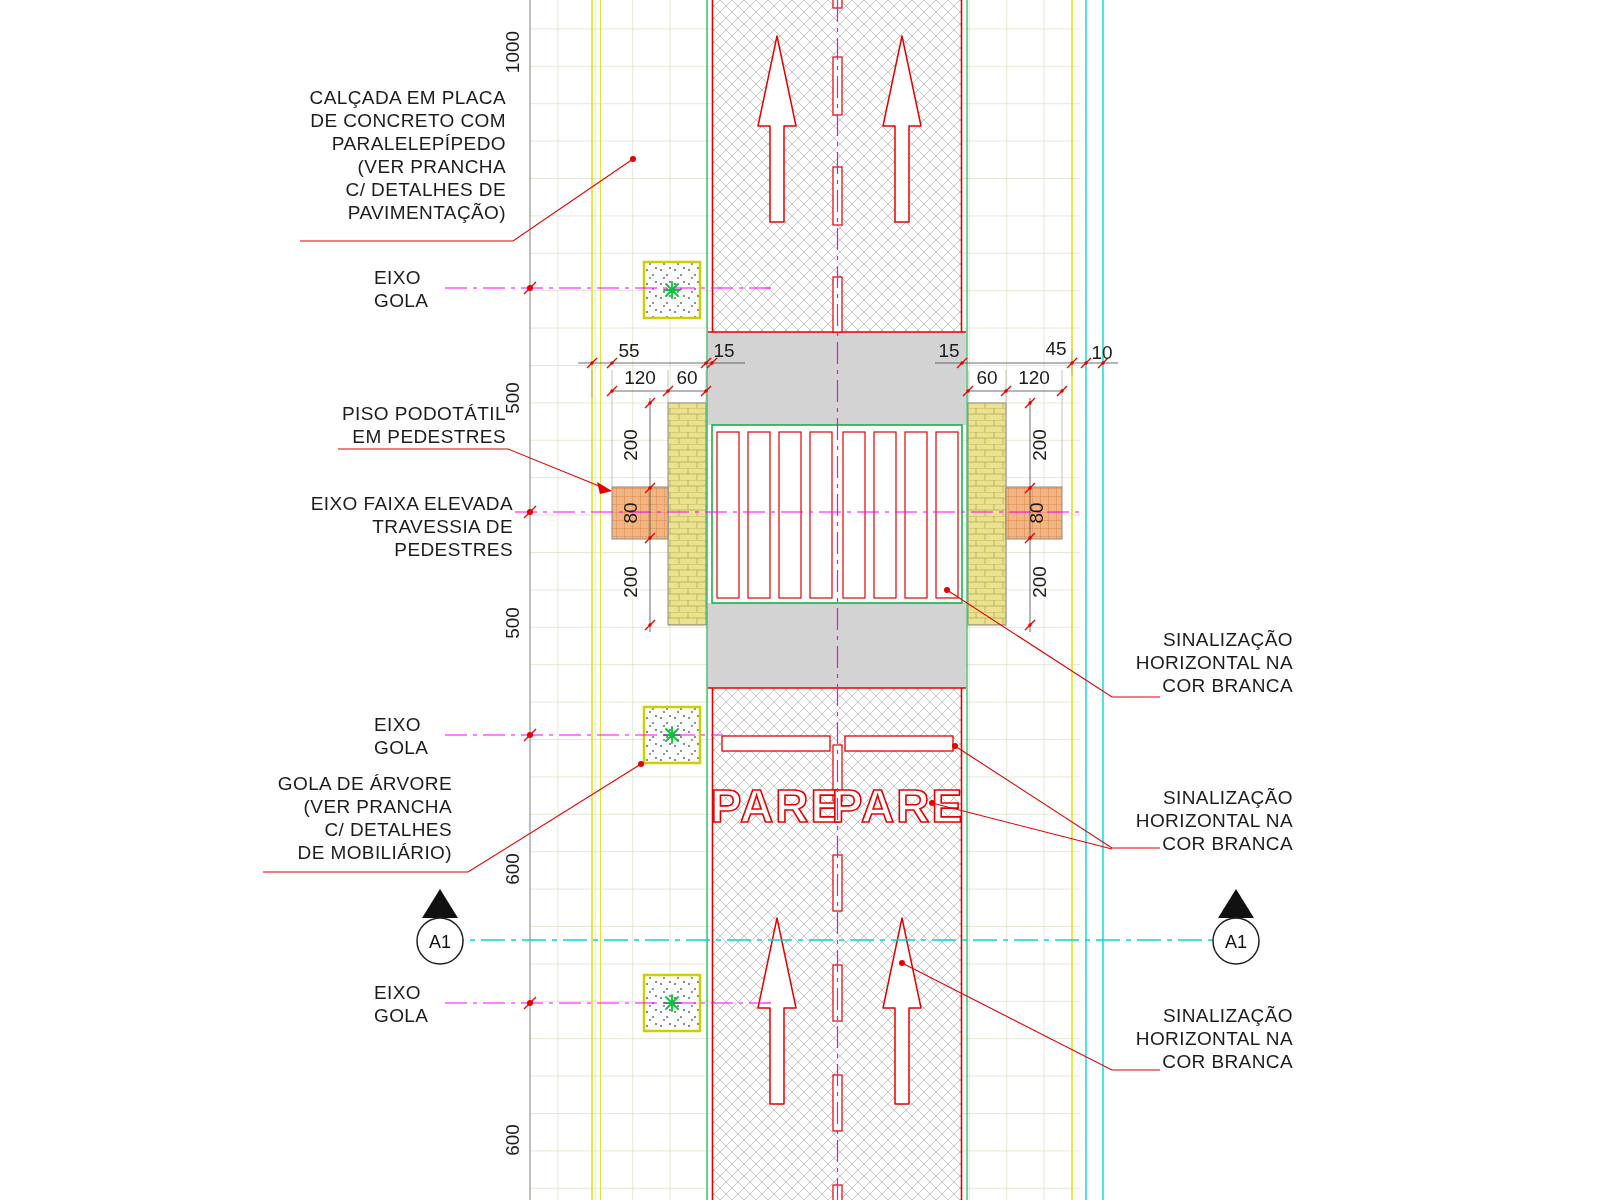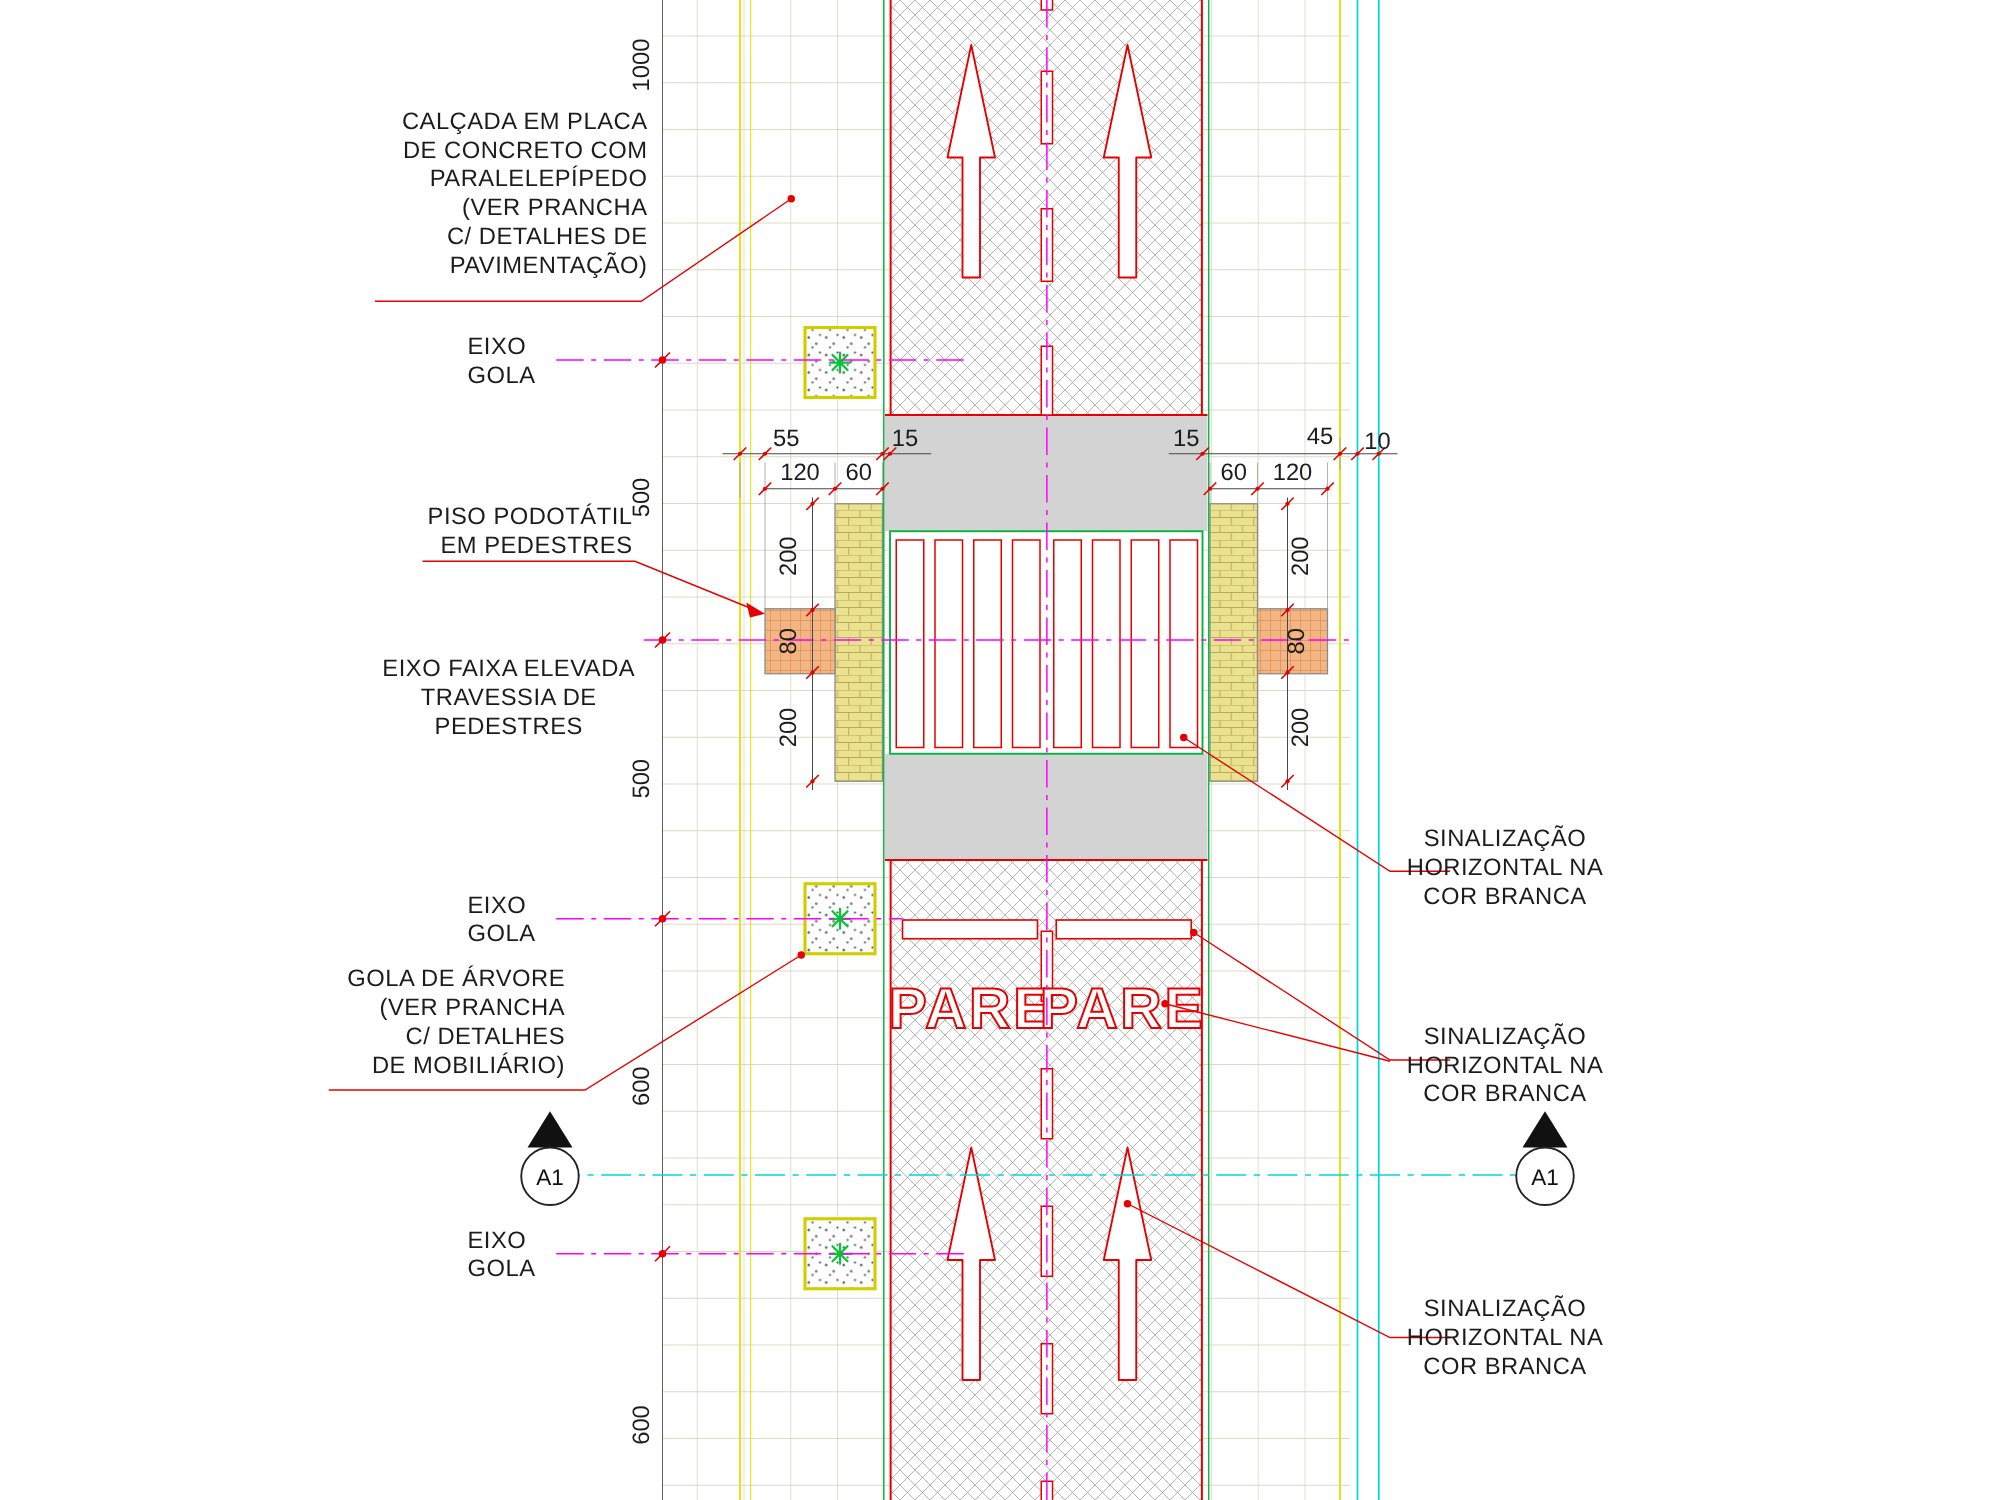--- a/index.html
+++ b/index.html
@@ -10,21 +10,21 @@
     font-family:"Liberation Sans", sans-serif; color:#1c1c1c;
   }
   .stage { position:absolute; left:0; top:0; width:1599px; height:1200px; }
   svg.plan { position:absolute; left:0; top:0; font-family:"Liberation Sans", sans-serif; }
 
   .ann {
     position:absolute; white-space:pre-line; font-size:19px; line-height:23px;
     color:#1c1c1c; letter-spacing:0.4px;
   }
   .right  { text-align:right; }
-  .left   { text-align:center;margin-top:32px; }
+  .left   { text-align:right; }
   .center { text-align:left; }
 
   .dim-line { stroke:#474747; stroke-width:0.8; fill:none; }
   .witness  { stroke:#9a9a9a; stroke-width:0.6; fill:none; }
   .tick     { stroke:#e60000; stroke-width:1.3; fill:none; }
   .leader   { stroke:#e60000; stroke-width:1.1; fill:none; }
   .rdot     { fill:#e60000; }
   text.dim  { font-size:19px; fill:#1c1c1c; }
   text.pare { font-size:46px; font-weight:bold; letter-spacing:2px;
               fill:#ffffff; stroke:#e60000; stroke-width:1.6px; }
@@ -247,21 +247,21 @@
       <text class="sec" x="440" y="948" text-anchor="middle">A1</text>
     </g>
     <g>
       <polygon points="1218,918 1254,918 1236,889" fill="#111111"></polygon>
       <circle cx="1236" cy="941" r="23" fill="#ffffff" stroke="#222222" stroke-width="1.5"></circle>
       <text class="sec" x="1236" y="948" text-anchor="middle">A1</text>
     </g>
   </g>
 </svg>
 
-<div class="ann right" style="left:310px;  top:86px;   width:208px;">CALÇADA EM PLACA
+<div class="ann right" style="left:298px;  top:86px;   width:208px;">CALÇADA EM PLACA
 DE CONCRETO COM
 PARALELEPÍPEDO
 (VER PRANCHA
 C/ DETALHES DE
 PAVIMENTAÇÃO)</div>
 <div class="ann center" style="left:374px;  top:266px;  width:58px;">EIXO
 GOLA</div>
 <div class="ann right" style="left:336px;  top:402px;  width:170px;">PISO PODOTÁTIL
 EM PEDESTRES</div>
 <div class="ann left" style="left:301px;  top:492px;  width:212px;">EIXO FAIXA ELEVADA

